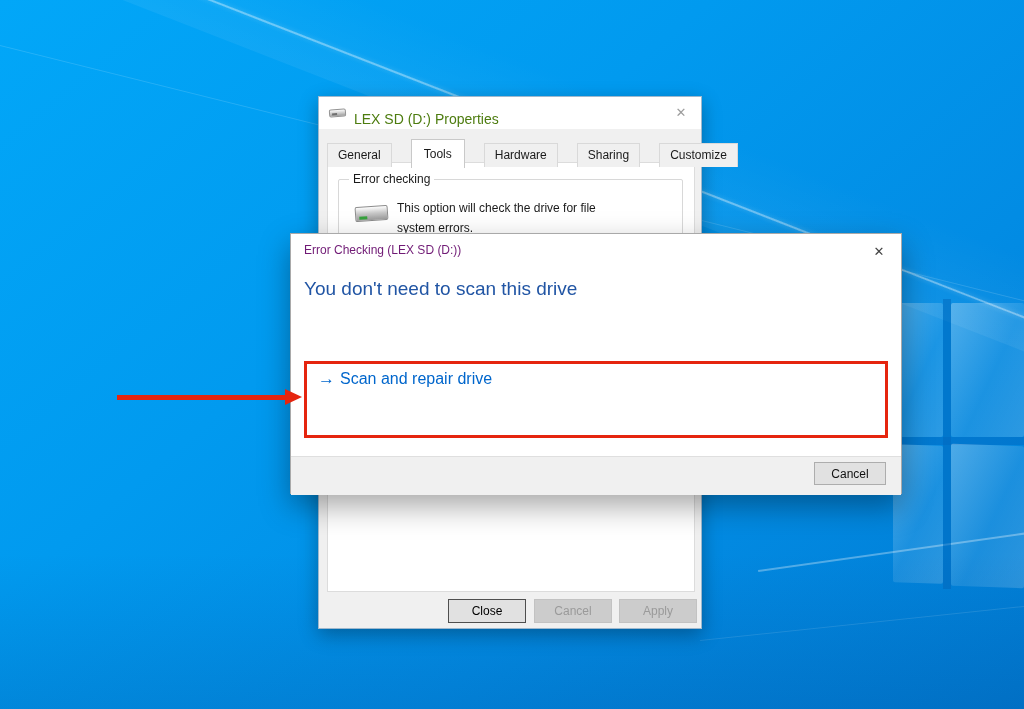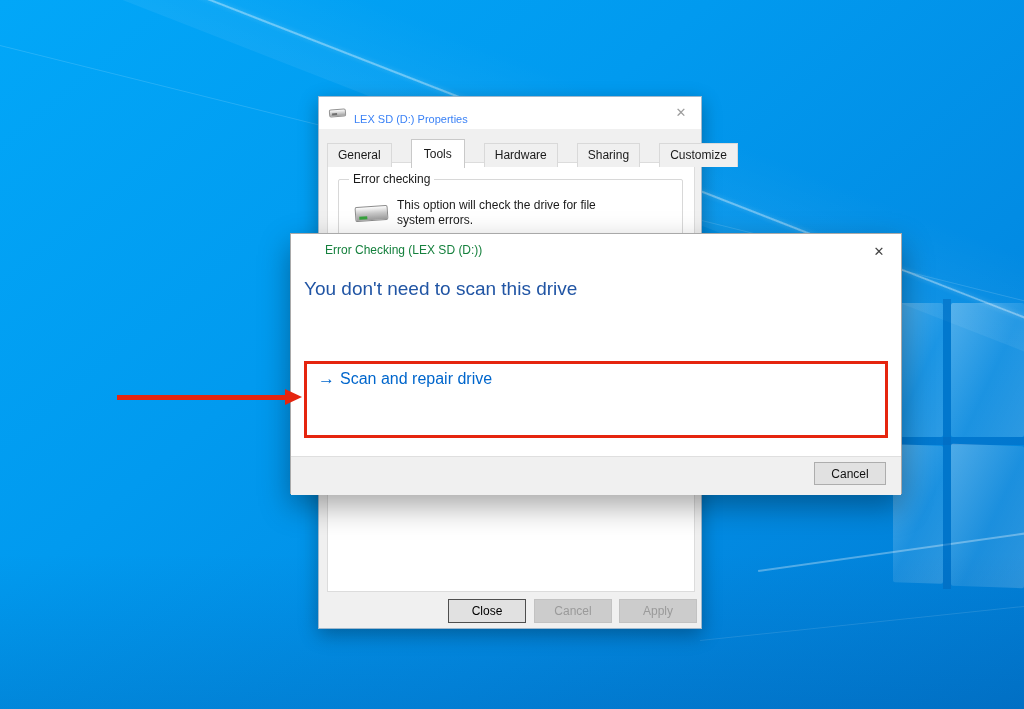--- a/index.html
+++ b/index.html
@@ -33,21 +33,21 @@
   .pane-tl { left:0; top:0; width:50px; height:134px; }
   .pane-tr { left:58px; top:0; width:73px; height:134px; }
   .pane-bl { left:0; top:142px; width:50px; height:138px; transform:skewY(2deg); }
   .pane-br { left:58px; top:142px; width:73px; height:142px; transform:skewY(2deg); }
 
   
   .props { position:absolute; left:318px; top:96px; width:384px; height:533px; z-index:5;
     background:#f0f0f0; border:1px solid #9fb8cd; box-shadow:0 6px 18px rgba(0,0,0,0.30); }
   .props-titlebar { position:absolute; left:0; top:0; width:100%; height:32px; background:#ffffff;
     display:flex; align-items:center; padding-left:10px; }
-  .props-title { font-size:11px; color:#3b82f6; margin-left:8px;margin-top:12px; }
+  .props-title { font-size:14px; color:#4d7c0f; margin-left:8px;margin-top:12px; }
   .x-btn { position:absolute; top:0; right:0; width:40px; height:30px; display:flex;
     align-items:center; justify-content:center; font-size:13px; cursor:default; }
   .props .x-btn { color:#9d9d9d; }
 
   .drive-sm { width:17px; height:8px; border-radius:2px; position:relative;
     background:linear-gradient(#fbfbfb,#c9c9c9 55%,#9d9d9d); border:1px solid #939393; transform:rotate(-4deg); }
   .drive-sm::after { content:""; position:absolute; left:2px; bottom:1px; width:5px; height:2px; background:#6f6f6f; }
 
   .tabs { position:absolute; left:8px; top:42px; display:flex; align-items:flex-end; z-index:2; }
   .tab { font-size:12px; color:#1a1a1a; padding:4px 10px 5px 10px; background:#f0f0f0;
@@ -57,34 +57,34 @@
 
   .tab-page { position:absolute; left:8px; top:65px; width:368px; height:430px;
     background:#ffffff; border:1px solid #dcdcdc; }
   .groupbox { position:absolute; left:10px; top:16px; width:345px; height:140px;
     border:1px solid #d8d8d8; border-radius:2px; }
   .groupbox-label { position:absolute; left:10px; top:-8px; background:#ffffff;
     padding:0 4px; font-size:12px; color:#1a1a1a; }
   .drive-big { position:absolute; left:16px; top:26px; width:33px; height:15px; border-radius:2px;
     background:linear-gradient(#fdfdfd,#c6c6c6 50%,#9b9b9b); border:1px solid #8d8d8d; transform:rotate(-4deg); }
   .drive-big::after { content:""; position:absolute; left:3px; bottom:1px; width:8px; height:3px; background:#36a23c; }
-  .group-desc { position:absolute; left:58px; top:18px; width:230px; font-size:12px; color:#1a1a1a; line-height:15px; }
+  .group-desc { position:absolute; left:58px; top:18px; width:230px; font-size:12px; color:#1a1a1a; line-height:20px; }
 
   .btn { position:absolute; height:24px; width:78px; font-size:12px; display:flex;
     align-items:center; justify-content:center; }
   .btn-enabled { background:#e1e1e1; border:1px solid #4f4f4f; color:#000; }
   .btn-disabled { background:#cccccc; border:1px solid #c2c2c2; color:#9a9a9a; }
   .props-close { left:129px; top:502px; }
   .props-cancel { left:215px; top:502px; }
   .props-apply { left:300px; top:502px; }
 
   
   .errdlg { position:absolute; left:290px; top:233px; width:612px; height:261px; z-index:10;
     background:#ffffff; border:1px solid #a9a9a9; box-shadow:0 12px 28px rgba(0,0,0,0.35); }
-  .errdlg-title { position:absolute; left:13px; top:9px; font-size:12px; color:#15803d;margin-left:21px; }
+  .errdlg-title { position:absolute; left:13px; top:9px; font-size:12px; color:#701a75; }
   .errdlg .x-btn { color:#444; top:2px; right:2px; }
   .errdlg-heading { position:absolute; left:13px; top:44px; font-size:19px; color:#2155a4; }
   .errdlg-body { position:absolute; left:13px; top:86px; font-size:12.5px; color:#1a1a1a; }
 
   .highlight-rect { position:absolute; left:13px; top:127px; width:584px; height:77px;
     border:3px solid #e5250f; }
   .scan-link { position:absolute; inset:0; cursor:pointer; }
   .scan-arrow { position:absolute; left:11px; top:5px; font-size:17px; color:#0066cc; }
   .scan-title { position:absolute; left:33px; top:6px; font-size:16px; color:#0066cc; }
   .scan-desc { position:absolute; left:33px; top:31px; width:556px; font-size:12.5px;

